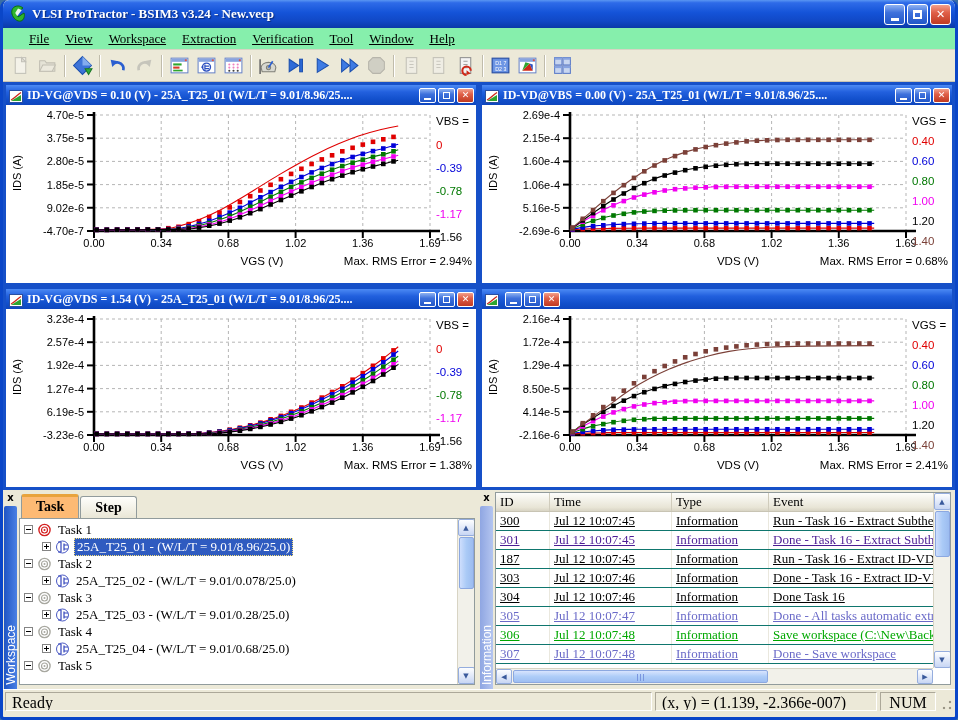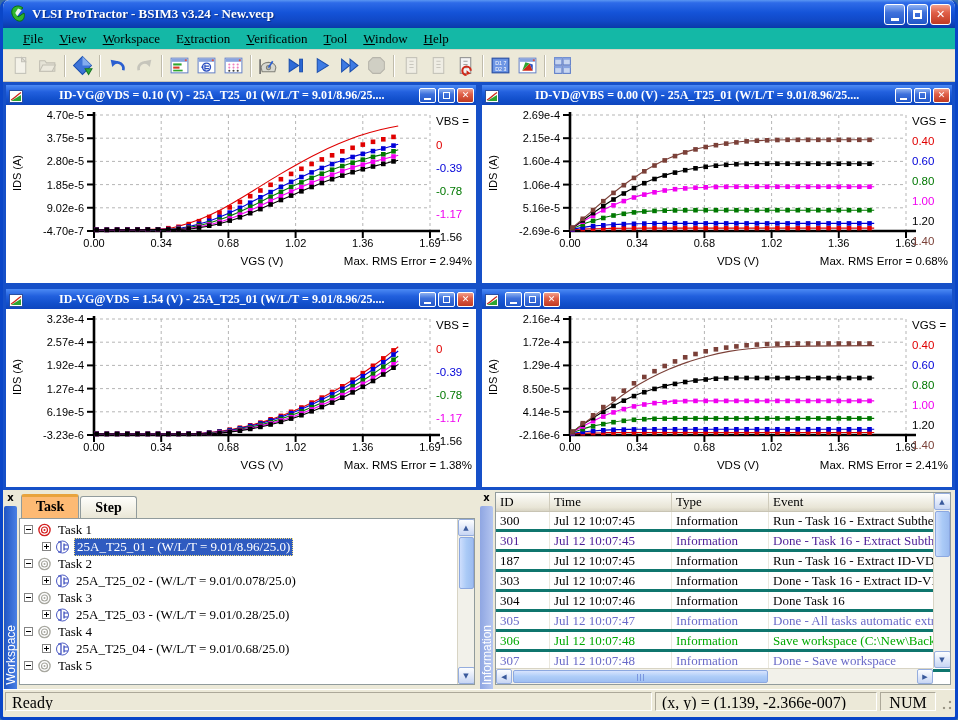--- a/index.html
+++ b/index.html
@@ -19,35 +19,35 @@
   .app-icon{width:18px;height:18px;margin-right:5px;flex:0 0 auto;}
   .title-text{color:#fff;font-weight:bold;font-size:13px;text-shadow:1px 1px 1px #0a2a7a;flex:1 1 auto;white-space:nowrap;overflow:hidden;}
   .win-buttons{display:flex;gap:2px;}
   .wbtn{width:21px;height:21px;border-radius:3px;border:1px solid #fff;display:flex;align-items:center;justify-content:center;
     color:#fff;font-size:11px;font-family:"DejaVu Sans",sans-serif;font-weight:bold;}
   .wbtn.bluish{background:linear-gradient(180deg,#8FB2F2 0%,#3E71DC 40%,#2257C8 100%);}
   .wbtn.close{background:linear-gradient(180deg,#F2A08C 0%,#E06048 40%,#C03A22 100%);}
   .wbtn .glyph-min{width:8px;height:3px;background:#fff;margin-top:10px;}
   .wbtn .glyph-max{width:9px;height:9px;border:2px solid #fff;border-top-width:3px;}
   
-  .menubar{height:22px;flex:0 0 22px;display:flex;align-items:center;background:#14b8a6;border-bottom:1px solid #d8d4c4;font-size:13px;padding-left:12px;}
+  .menubar{height:22px;flex:0 0 22px;display:flex;align-items:center;background:#86efac;border-bottom:1px solid #d8d4c4;font-size:13px;padding-left:18px;text-decoration:underline;}
   .menu-item{padding:2px 8px;color:#000;white-space:nowrap;}
   .menu-item u{text-underline-offset:1px;}
   
   .toolbar{height:32px;flex:0 0 32px;display:flex;align-items:center;background:#ECE9D8;border-bottom:1px solid #c8c4b4;padding-left:4px;}
   .tb-btn{width:27px;height:26px;display:flex;align-items:center;justify-content:center;border:1px solid transparent;border-radius:2px;}
   .tb-btn.disabled{opacity:.45;filter:grayscale(80%);}
   .tb-sep{width:2px;height:22px;border-left:1px solid #c0bcab;border-right:1px solid #fff;margin:0 3px;}
   
   .mdi{flex:0 0 408px;height:408px;display:grid;grid-template-columns:1fr 1fr;grid-template-rows:204px 204px;background:#7A96DF;}
   .child{border:3px solid #1650C8;display:flex;flex-direction:column;background:#fff;}
   .child-title{height:20px;flex:0 0 20px;display:flex;align-items:center;padding:0 2px 0 3px;
     background:linear-gradient(180deg,#4C8AF4 0%,#2260DE 35%,#1250CC 70%,#0E46BE 100%);}
   .child-icon{width:14px;height:13px;margin-right:4px;flex:0 0 auto;}
-  .child-title-text{color:#fff;font-weight:bold;font-size:12px;flex:1 1 auto;white-space:nowrap;overflow:hidden;margin-left:32px;}
+  .child-title-text{color:#fff;font-weight:bold;font-size:12px;flex:1 1 auto;white-space:nowrap;overflow:hidden;}
   .cbtn{width:17px;height:15px;border-radius:2px;border:1px solid #fff;margin-left:2px;display:flex;align-items:center;justify-content:center;color:#fff;
     font-size:9px;font-family:"DejaVu Sans",sans-serif;font-weight:bold;}
   .chart-area{flex:1 1 auto;background:#fff;position:relative;overflow:hidden;}
   .chart-area svg{display:block;}
   
   .docks{flex:0 0 199px;display:flex;background:#ECE9D8;padding-top:2px;}
   .dock{flex:1 1 50%;display:flex;min-width:0;}
   .dock-side{flex:0 0 15px;display:flex;flex-direction:column;align-items:center;padding-top:1px;}
   .dock-close{width:12px;height:12px;font-size:10px;line-height:10px;color:#000;font-family:"DejaVu Sans",sans-serif;font-weight:bold;text-align:center;cursor:default;}
   .dock-strip{flex:1 1 auto;width:13px;margin-top:1px;border-radius:2px 2px 0 0;display:flex;align-items:flex-end;justify-content:center;padding-bottom:4px;}
@@ -66,21 +66,21 @@
   .tree-row .expand:before{content:"";position:absolute;left:1px;top:3px;width:5px;height:1px;background:#000;}
   .tree-row .expand.plus:after{content:"";position:absolute;left:3px;top:1px;width:1px;height:5px;background:#000;}
   .tree-row .ticon{width:15px;height:14px;margin-right:4px;flex:0 0 auto;}
   .tree-label{padding:0 2px;}
   .tree-label.selected{background:#2F5BC0;color:#fff;border:1px dotted #F8E078;}
   .indent0{margin-left:2px;}.indent1{margin-left:20px;}
   
   .table-box{flex:1 1 auto;background:#fff;border:1px solid #919B9C;position:relative;overflow:hidden;display:flex;flex-direction:column;}
   .tbl-head{display:flex;height:19px;flex:0 0 19px;background:linear-gradient(180deg,#FDFDFB,#E8E5D6 80%,#D8D4C4);border-bottom:1px solid #C8C4B4;font-family:Liberation Serif, serif;}
   .tbl-head .hc{font-size:13px;padding:1px 4px;border-right:1px solid #D0CCBC;white-space:nowrap;overflow:hidden;flex:0 0 auto;}
-  .tbl-row{display:flex;height:20px;flex:0 0 18px;border-bottom:3px solid #0f766e;}
+  .tbl-row{display:flex;height:20px;flex:0 0 18px;border-bottom:1px solid #0f766e;text-decoration:underline;}
   .tbl-row .c{font-size:13px;padding:1px 4px;border-right:1px solid #EAE8DE;white-space:nowrap;overflow:hidden;flex:0 0 auto;}
   
   .vscroll{position:absolute;top:0;right:0;bottom:0;width:17px;background:#F2F1EA;border-left:1px solid #D8D4C4;display:flex;flex-direction:column;align-items:center;}
   .table-box .vscroll{bottom:16px;}
   .sb-arrow{width:17px;height:17px;flex:0 0 17px;background:linear-gradient(180deg,#FDFEFF,#C8D6F4);border:1px solid #95ADDE;border-radius:2px;
     color:#3A5A9C;font-size:7px;display:flex;align-items:center;justify-content:center;font-family:"DejaVu Sans",sans-serif;}
   .sb-thumb-v{width:15px;background:linear-gradient(90deg,#CEDEFD,#AACAF6 50%,#9CBCF0);border:1px solid #8CA8E0;border-radius:2px;margin:1px 0;}
   .hscroll{position:absolute;left:0;right:17px;bottom:0;height:16px;background:#F2F1EA;border-top:1px solid #D8D4C4;display:flex;align-items:center;}
   .sb-arrow.h{width:16px;height:15px;flex:0 0 16px;}
   .sb-thumb-h{height:13px;background:linear-gradient(180deg,#D8E4FE,#AECDF8 50%,#9EBEF2);border:1px solid #8CA8E0;border-radius:2px;margin-left:1px;position:relative;}

